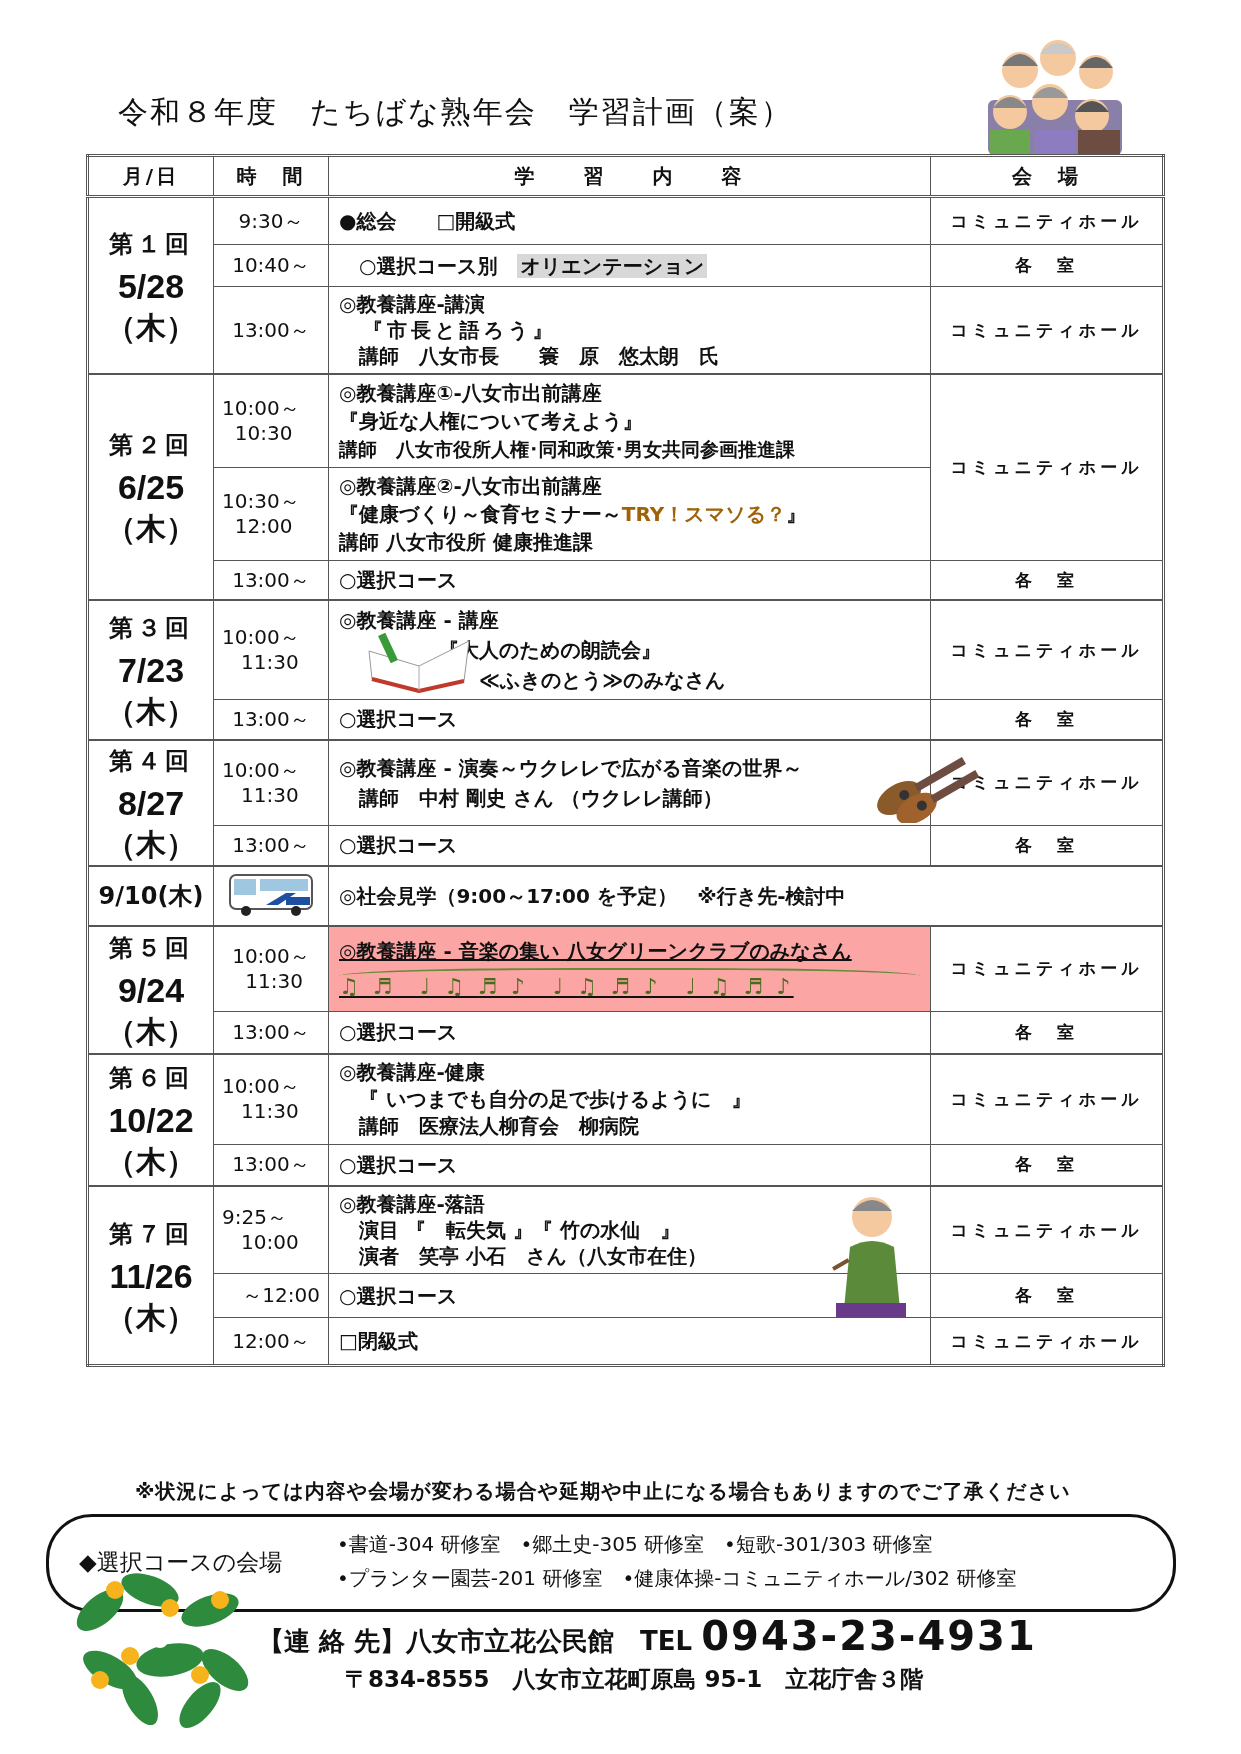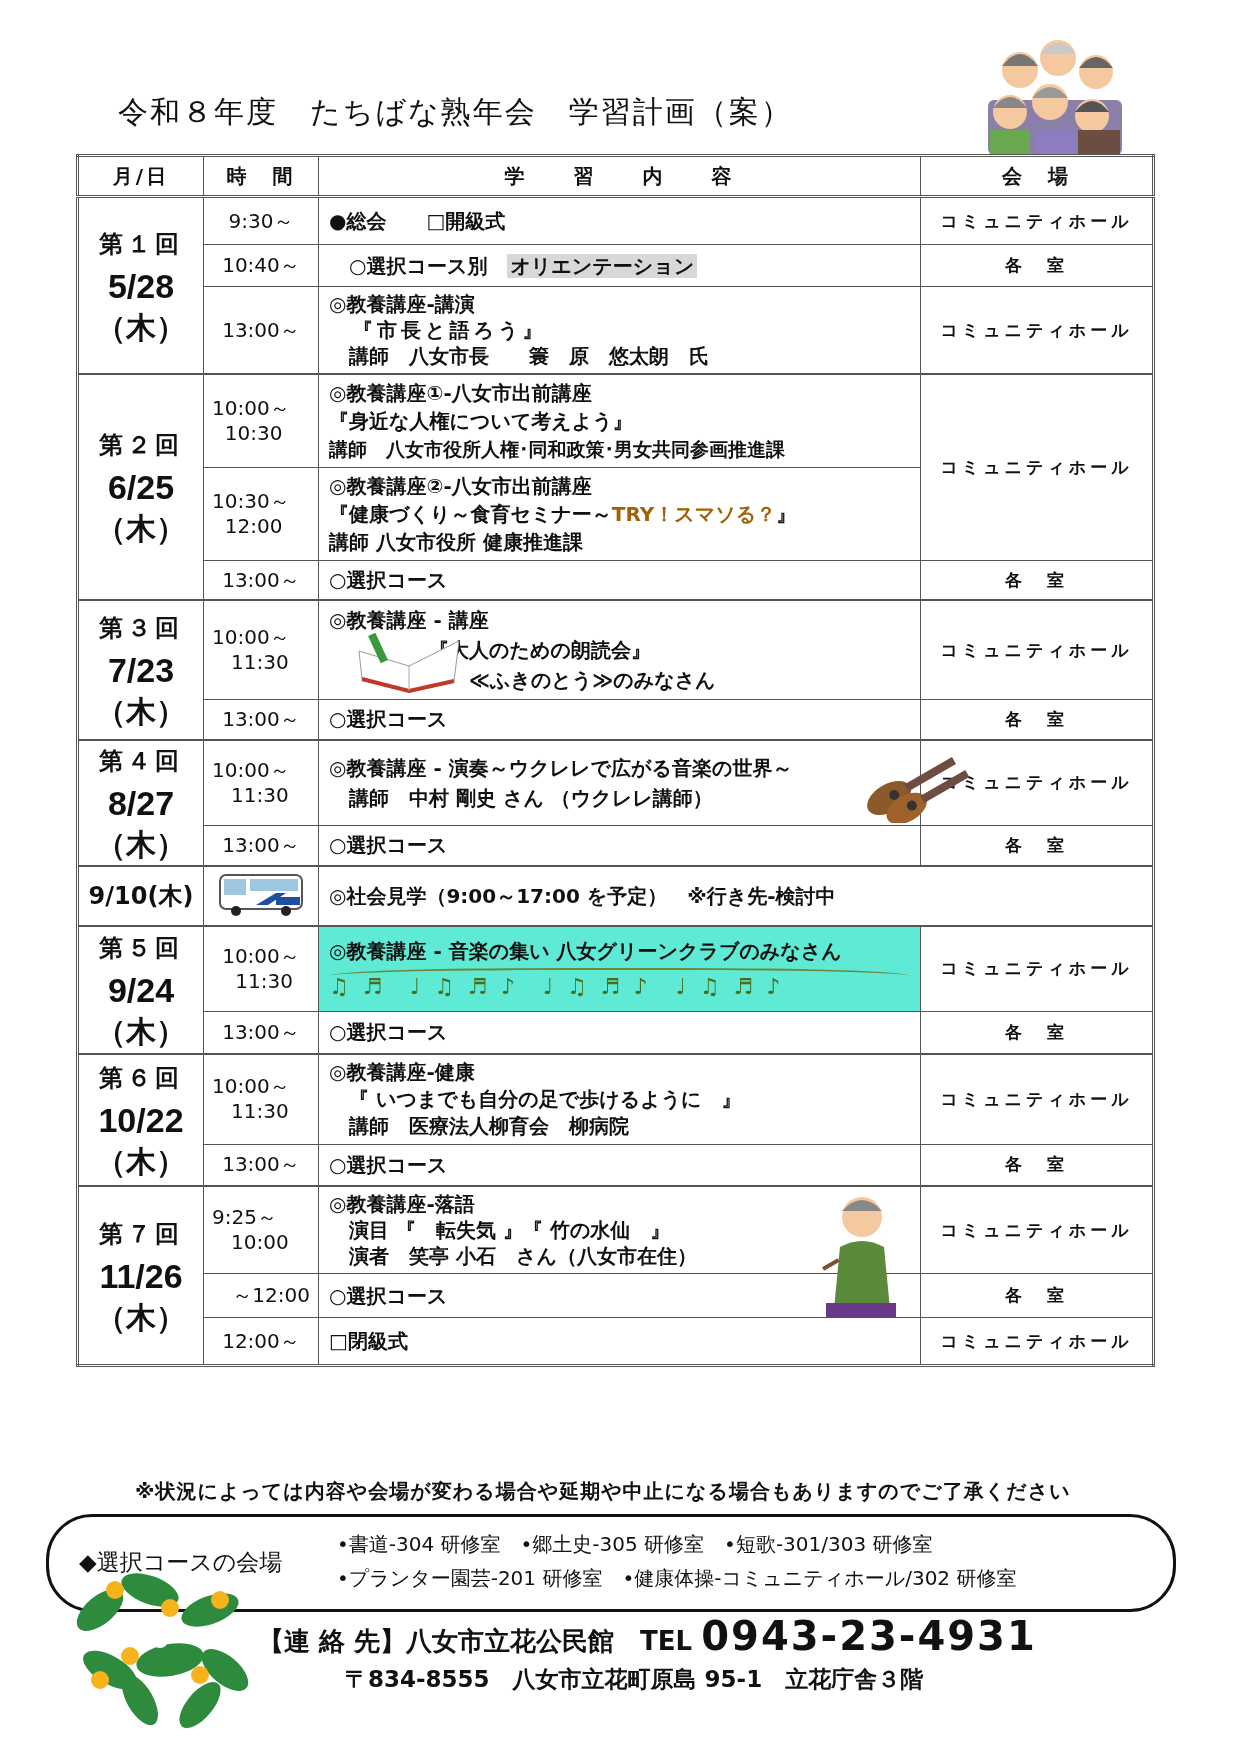--- a/index.html
+++ b/index.html
@@ -1,38 +1,38 @@
 <!DOCTYPE html>
 <html><head>
 <meta charset="utf-8">
 <style>
   html,body{margin:0;padding:0;background:#fff;}
   body{width:1241px;height:1754px;position:relative;overflow:hidden;
        font-family:"DejaVu Sans","Liberation Sans",sans-serif;color:#111;}
   .title{position:absolute;left:118px;top:92px;font-size:30px;letter-spacing:2px;
          font-family:Liberation Sans, sans-serif;font-weight:normal;white-space:pre;}
   .people{position:absolute;left:980px;top:30px;width:150px;height:125px;}
-  table.sched{position:absolute;left:76px;top:154px;width:1076px;border-collapse:collapse;
+  table.sched{position:absolute;left:86px;top:154px;width:1076px;border-collapse:collapse;
               border:3px double #555;table-layout:fixed;}
   table.sched td, table.sched th{border:1.5px solid #555;padding:0;vertical-align:middle;}
   table.sched th{height:38px;font-size:20px;font-weight:bold;text-align:center;letter-spacing:3px;}
   table.sched tr.head th{border-bottom:3px double #555;}
   td.date{text-align:center;font-weight:bold;}
   .date .n{font-size:24px;letter-spacing:4px;display:block;line-height:40px;}
   .date .d{font-size:34px;display:block;line-height:44px;font-family:"Liberation Sans Narrow","Liberation Sans",sans-serif;text-align:center;}
   .date .w{font-size:30px;display:block;line-height:40px;}
   td.time{font-size:20px;padding:0 8px !important;white-space:pre;line-height:25px;font-weight:normal;}
   td.time.c{text-align:center;}
   td.content{font-size:20px;padding:4px 10px !important;font-weight:bold;line-height:30px;position:relative;}
   td.venue{text-align:center;font-size:17px;font-weight:bold;letter-spacing:4px;}
   tr.dash-top td.time, tr.dash-top td.content, tr.dash-top td.venue{border-top:1.5px dashed #666;}
   tr.thick-top td{border-top:2.5px solid #555;}
   .hl{background:#d8d8d8;padding:0 3px;}
   .red{color:#a16207;}
-  .green-bg{background:#5eead4;}
+  .green-bg{background:#fca5a5;text-decoration:underline;}
   .note{position:absolute;left:135px;top:1478px;font-size:20px;font-weight:bold;letter-spacing:1px;}
   .course-box{position:absolute;left:46px;top:1514px;width:1124px;height:92px;border:3px solid #111;border-radius:46px;}
   .course-title{position:absolute;left:30px;top:30px;font-size:23px;font-weight:normal;}
   .course-list{position:absolute;left:288px;top:10px;font-size:20px;line-height:34px;white-space:pre;}
   .contact{position:absolute;left:258px;top:1613px;font-size:26px;font-weight:bold;white-space:pre;}
   .contact .tel{font-size:40px;letter-spacing:2px;}
   .addr{position:absolute;left:345px;top:1664px;font-size:23px;font-weight:bold;white-space:pre;}
   .flowers{position:absolute;left:60px;top:1560px;width:200px;height:170px;}
 </style>
 </head>

